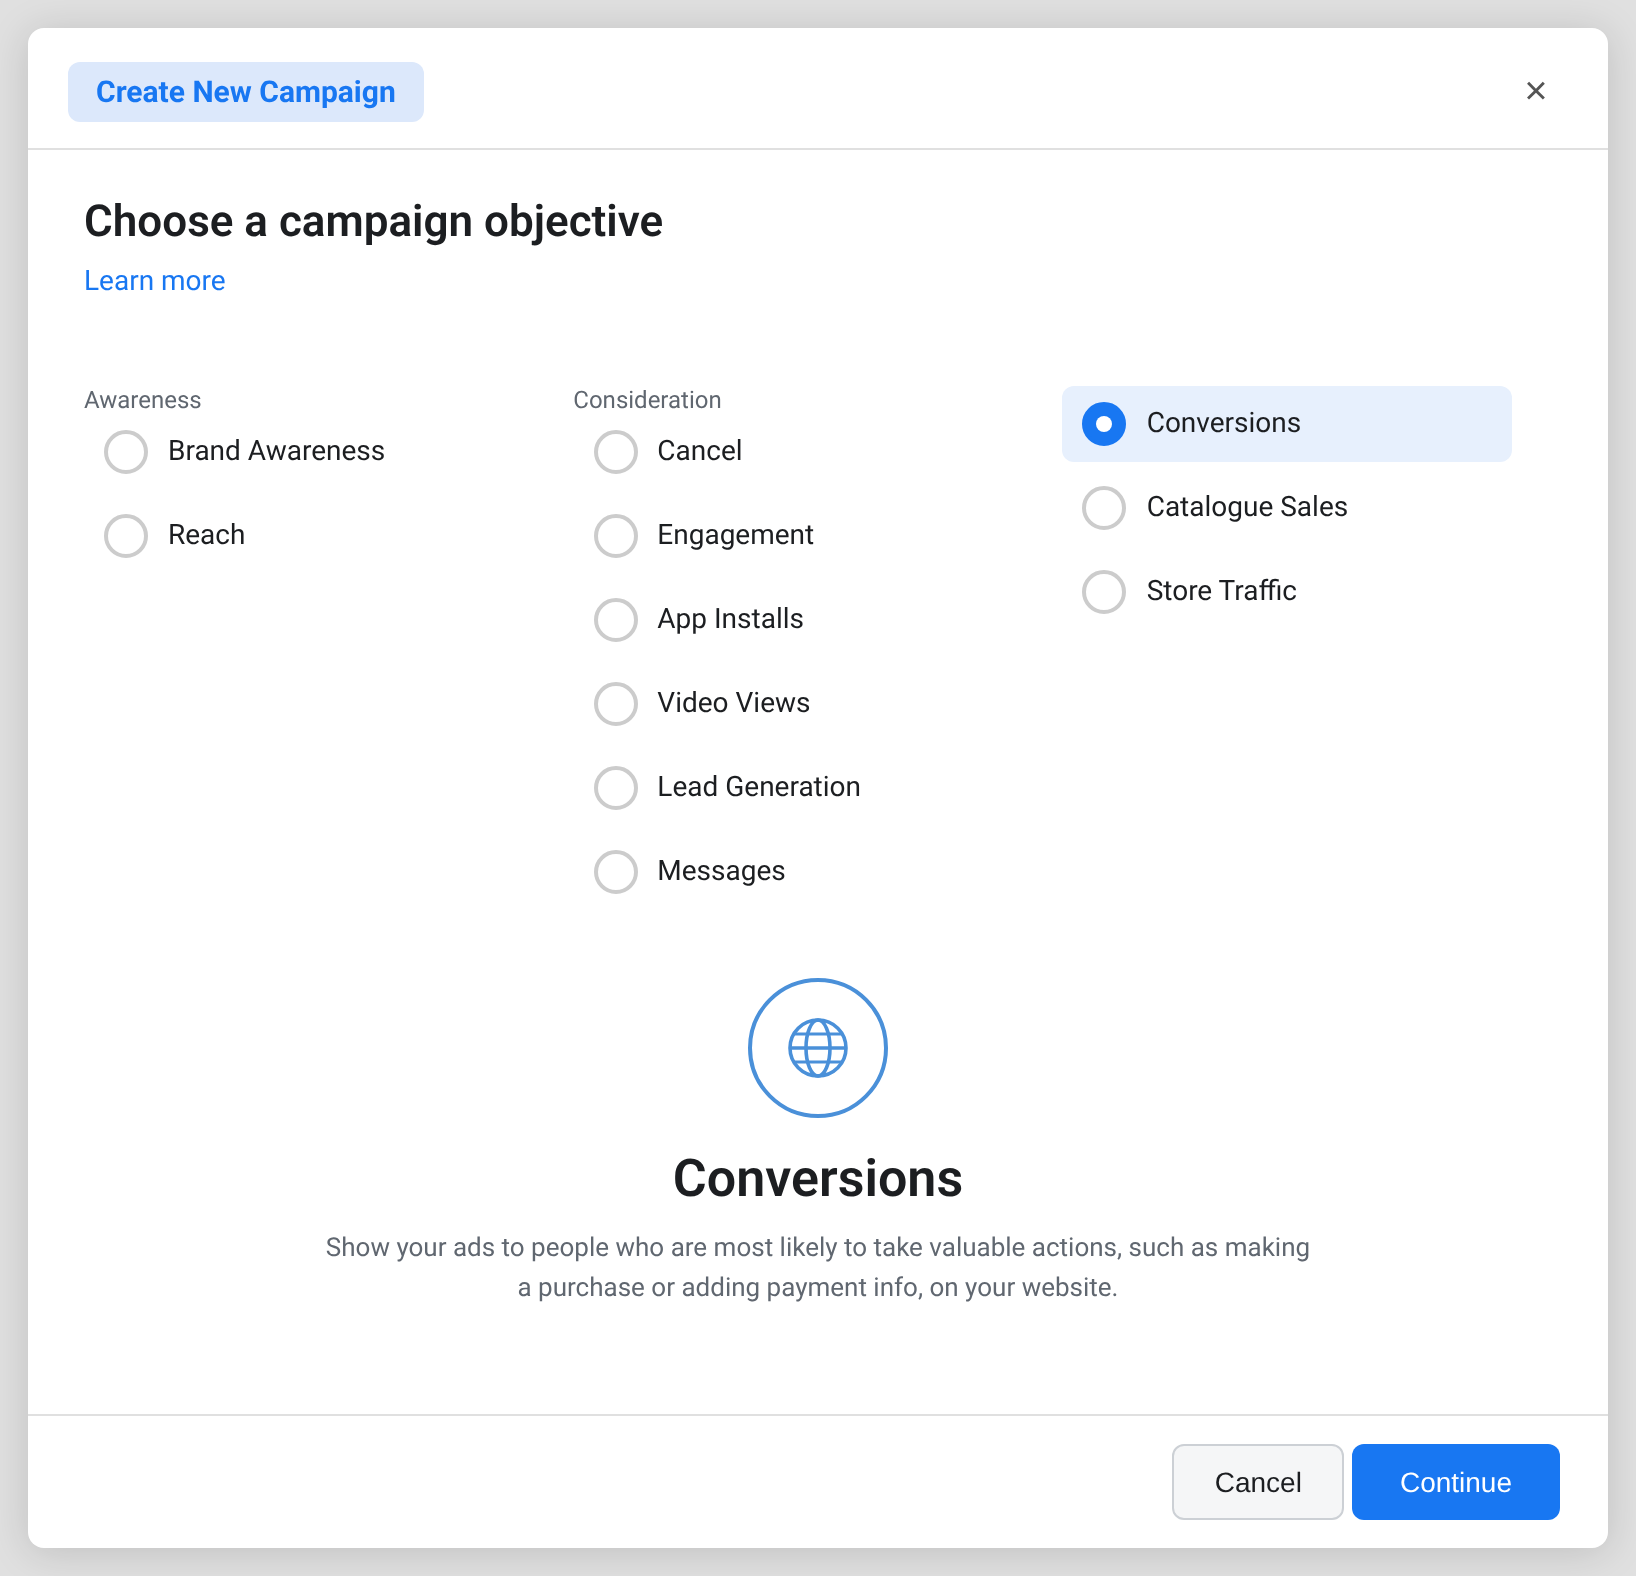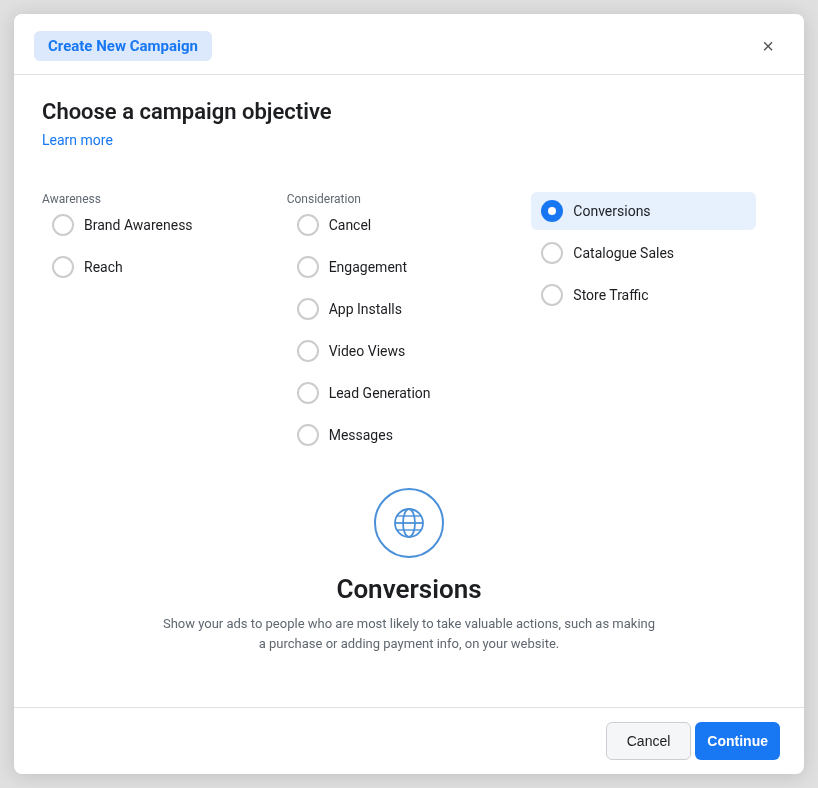--- a/index.html
+++ b/index.html
@@ -175,27 +175,27 @@
       padding: 10px 20px;
       border: 1px solid #ccd0d5;
       background: #f5f6f7;
       color: #1c1e21;
       border-radius: 6px;
       font-size: 14px;
       font-weight: 500;
       cursor: pointer;
     }
     .btn-continue {
-      padding: 10px 12px;
+      padding: 10px 24px;
       border: none;
       background: #1877f2;
       color: #fff;
       border-radius: 6px;
       font-size: 14px;
-      font-weight: 700;
+      font-weight: 400;
       cursor: pointer;
     }
   </style>
 </head>
 <body>
 
 <div class="modal-wrapper">
   <div class="modal">
 
     <div class="modal-header">

